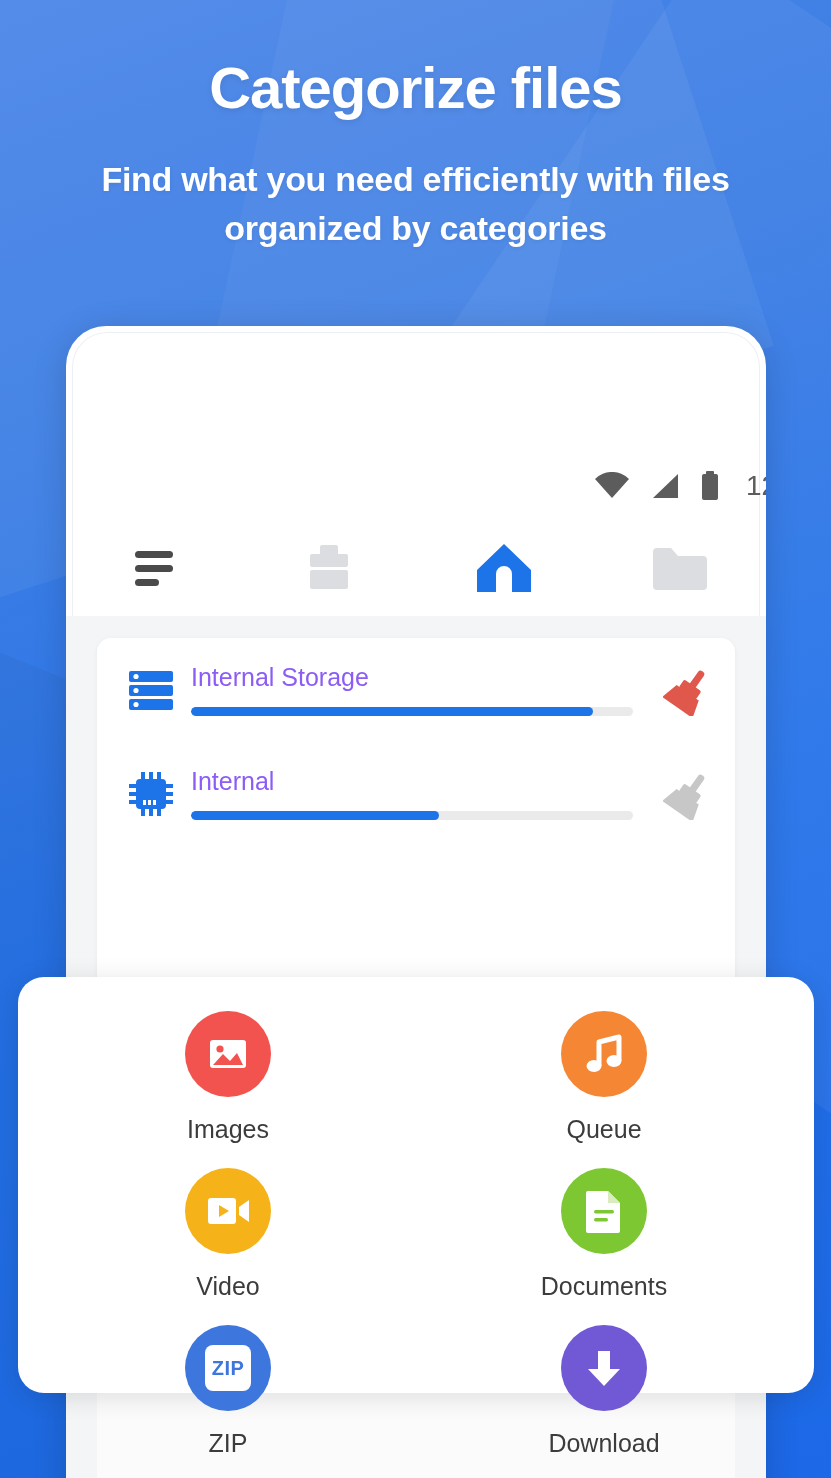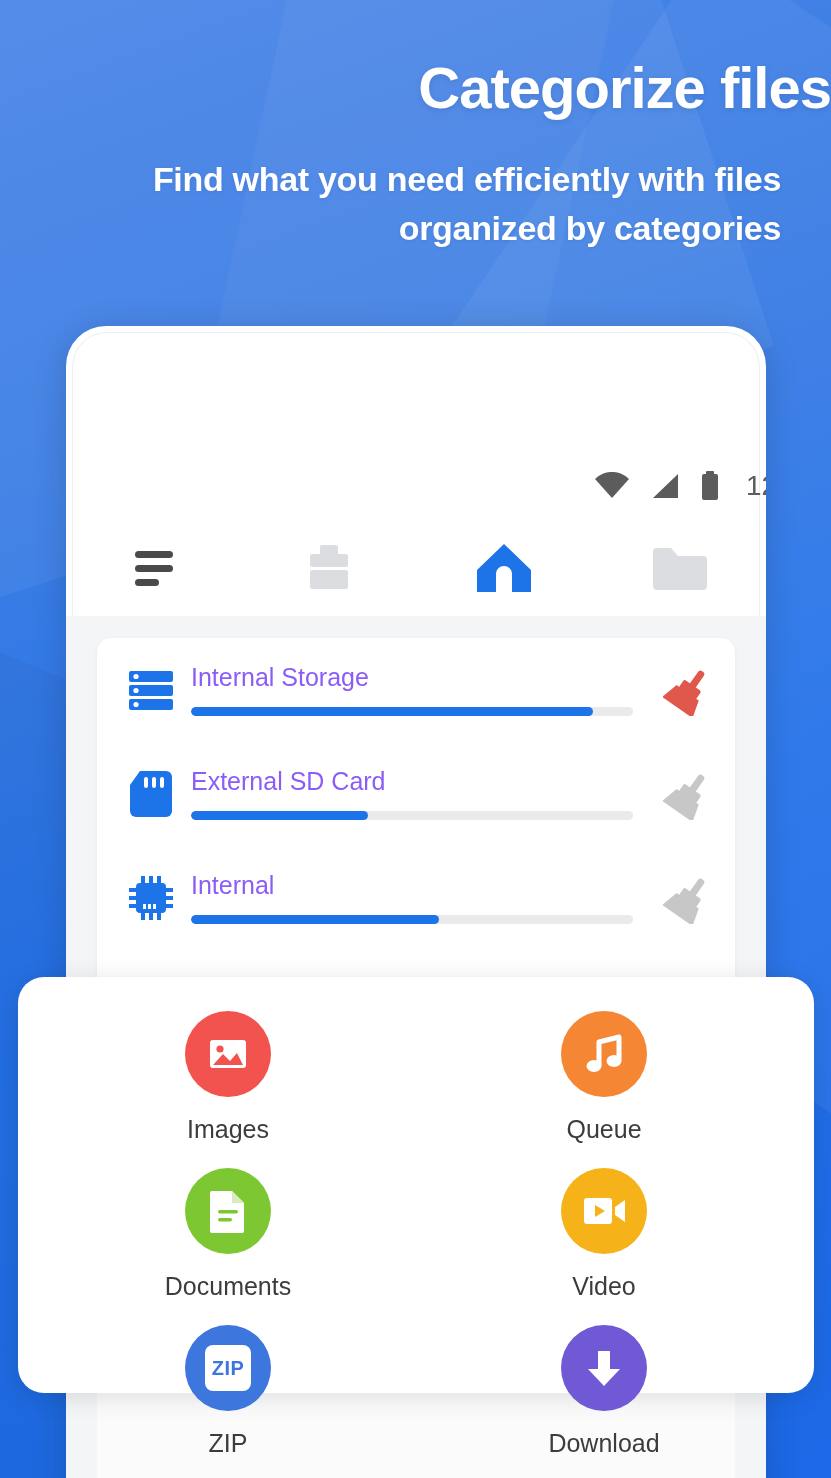--- a/index.html
+++ b/index.html
@@ -33,21 +33,21 @@
   }
   .facet-4 {
     top: -60px; left: 250px; width: 320px; height: 500px;
     background: rgba(255,255,255,0.04);
     transform: rotate(12deg);
   }
 
   
   .headline-wrap {
     position: absolute; top: 58px; left: 0; width: 831px;
-    text-align: right; z-index: 5;
+    text-align: center; z-index: 5;
   }
   .headline {
     font-size: 58px; font-weight: bold; color: #ffffff;
     letter-spacing: -1px; line-height: 1.05;
     text-shadow: 0 2px 6px rgba(0,0,0,0.10);
   }
   .subhead {
     margin-top: 36px;
     font-size: 34px; font-weight: bold; color: #ffffff;
     line-height: 1.45; letter-spacing: -0.3px;
@@ -275,45 +275,20 @@
             <svg width="52" height="52" viewBox="0 0 52 52">
               <g transform="rotate(35 26 26)">
                 <rect x="23" y="3" width="7" height="20" rx="3" fill="#e0584b"></rect>
                 <rect x="16" y="20" width="21" height="10" rx="2" fill="#e0584b"></rect>
                 <path d="M13 29 L40 29 L45 47 L8 47 Z" fill="#e0584b"></path>
               </g>
             </svg>
           </div>
         </div>
 
-        <div class="storage-row">
-          <div class="row-icon">
-            <svg width="46" height="50" viewBox="0 0 46 50">
-              <path d="M12 2 L38 2 a6 6 0 0 1 6 6 v34 a6 6 0 0 1 -6 6 h-30 a6 6 0 0 1 -6 -6 v-26 Z" fill="#1d73e8"></path>
-              <rect x="16" y="8" width="4" height="11" rx="2" fill="#ffffff"></rect>
-              <rect x="24" y="8" width="4" height="11" rx="2" fill="#ffffff"></rect>
-              <rect x="32" y="8" width="4" height="11" rx="2" fill="#ffffff"></rect>
-            </svg>
-          </div>
-          <div class="row-main">
-            <div class="row-label">External SD Card</div>
-            <div class="track">
-              <div class="fill" style="width: 40%;"></div>
-            </div>
-          </div>
-          <div class="row-clean">
-            <svg width="52" height="52" viewBox="0 0 52 52">
-              <g transform="rotate(35 26 26)">
-                <rect x="23" y="3" width="7" height="20" rx="3" fill="#c7c7c7"></rect>
-                <rect x="16" y="20" width="21" height="10" rx="2" fill="#c7c7c7"></rect>
-                <path d="M13 29 L40 29 L45 47 L8 47 Z" fill="#c7c7c7"></path>
-              </g>
-            </svg>
-          </div>
-        </div>
 
         <div class="storage-row">
           <div class="row-icon">
             <svg width="48" height="48" viewBox="0 0 48 48">
               <rect x="9" y="9" width="30" height="30" rx="4" fill="#1d73e8"></rect>
               <g fill="#1d73e8">
                 <rect x="14" y="2" width="4" height="7"></rect>
                   <rect x="22" y="2" width="4" height="7"></rect>
                   <rect x="30" y="2" width="4" height="7"></rect>
                 <rect x="14" y="39" width="4" height="7"></rect>
@@ -375,42 +350,42 @@
           <svg width="42" height="44" viewBox="0 0 42 44">
             <path d="M16 34 L16 10 L36 5 L36 29" fill="none" stroke="#ffffff" stroke-width="5" stroke-linejoin="round"></path>
             <ellipse cx="11" cy="34" rx="7.5" ry="6" fill="#ffffff"></ellipse>
             <ellipse cx="31" cy="29" rx="7.5" ry="6" fill="#ffffff"></ellipse>
           </svg>
         </div>
         <div class="cat-label">Queue</div>
       </div>
 
       <div class="cat-item">
+        <div class="cat-circle" style="background: rgb(245, 179, 25);">
+          <svg width="46" height="40" viewBox="0 0 46 40">
+            <rect x="3" y="7" width="28" height="26" rx="3" fill="#ffffff"></rect>
+            <path d="M44 9 L34 16 L34 24 L44 31 Z" fill="#ffffff"></path>
+            <path d="M14 14 L24 20 L14 26 Z" fill="#f5b319"></path>
+          </svg>
+        </div>
+        <div class="cat-label">Video</div>
+      </div>
+
+      <div class="cat-item">
         <div class="cat-circle" style="background: rgb(125, 200, 50);">
           <svg width="40" height="46" viewBox="0 0 40 46">
             <path d="M4 3 h20 l12 12 v28 a2 2 0 0 1 -2 2 h-30 a2 2 0 0 1 -2 -2 v-38 a2 2 0 0 1 2 -2 Z" fill="#ffffff"></path>
             <path d="M24 3 L36 15 L24 15 Z" fill="#d9ecc0"></path>
             <rect x="10" y="22" width="20" height="3.4" rx="1.7" fill="#7dc832"></rect>
             <rect x="10" y="30" width="14" height="3.4" rx="1.7" fill="#7dc832"></rect>
           </svg>
         </div>
         <div class="cat-label">Documents</div>
       </div>
 
-      <div class="cat-item">
-        <div class="cat-circle" style="background: rgb(245, 179, 25);">
-          <svg width="46" height="40" viewBox="0 0 46 40">
-            <rect x="3" y="7" width="28" height="26" rx="3" fill="#ffffff"></rect>
-            <path d="M44 9 L34 16 L34 24 L44 31 Z" fill="#ffffff"></path>
-            <path d="M14 14 L24 20 L14 26 Z" fill="#f5b319"></path>
-          </svg>
-        </div>
-        <div class="cat-label">Video</div>
-      </div>
-
 
       <div class="cat-item">
         <div class="cat-circle" style="background: rgb(61, 118, 221);">
           <div class="zip-box">ZIP</div>
         </div>
         <div class="cat-label">ZIP</div>
       </div>
 
       <div class="cat-item">
         <div class="cat-circle" style="background: rgb(113, 89, 214);">

